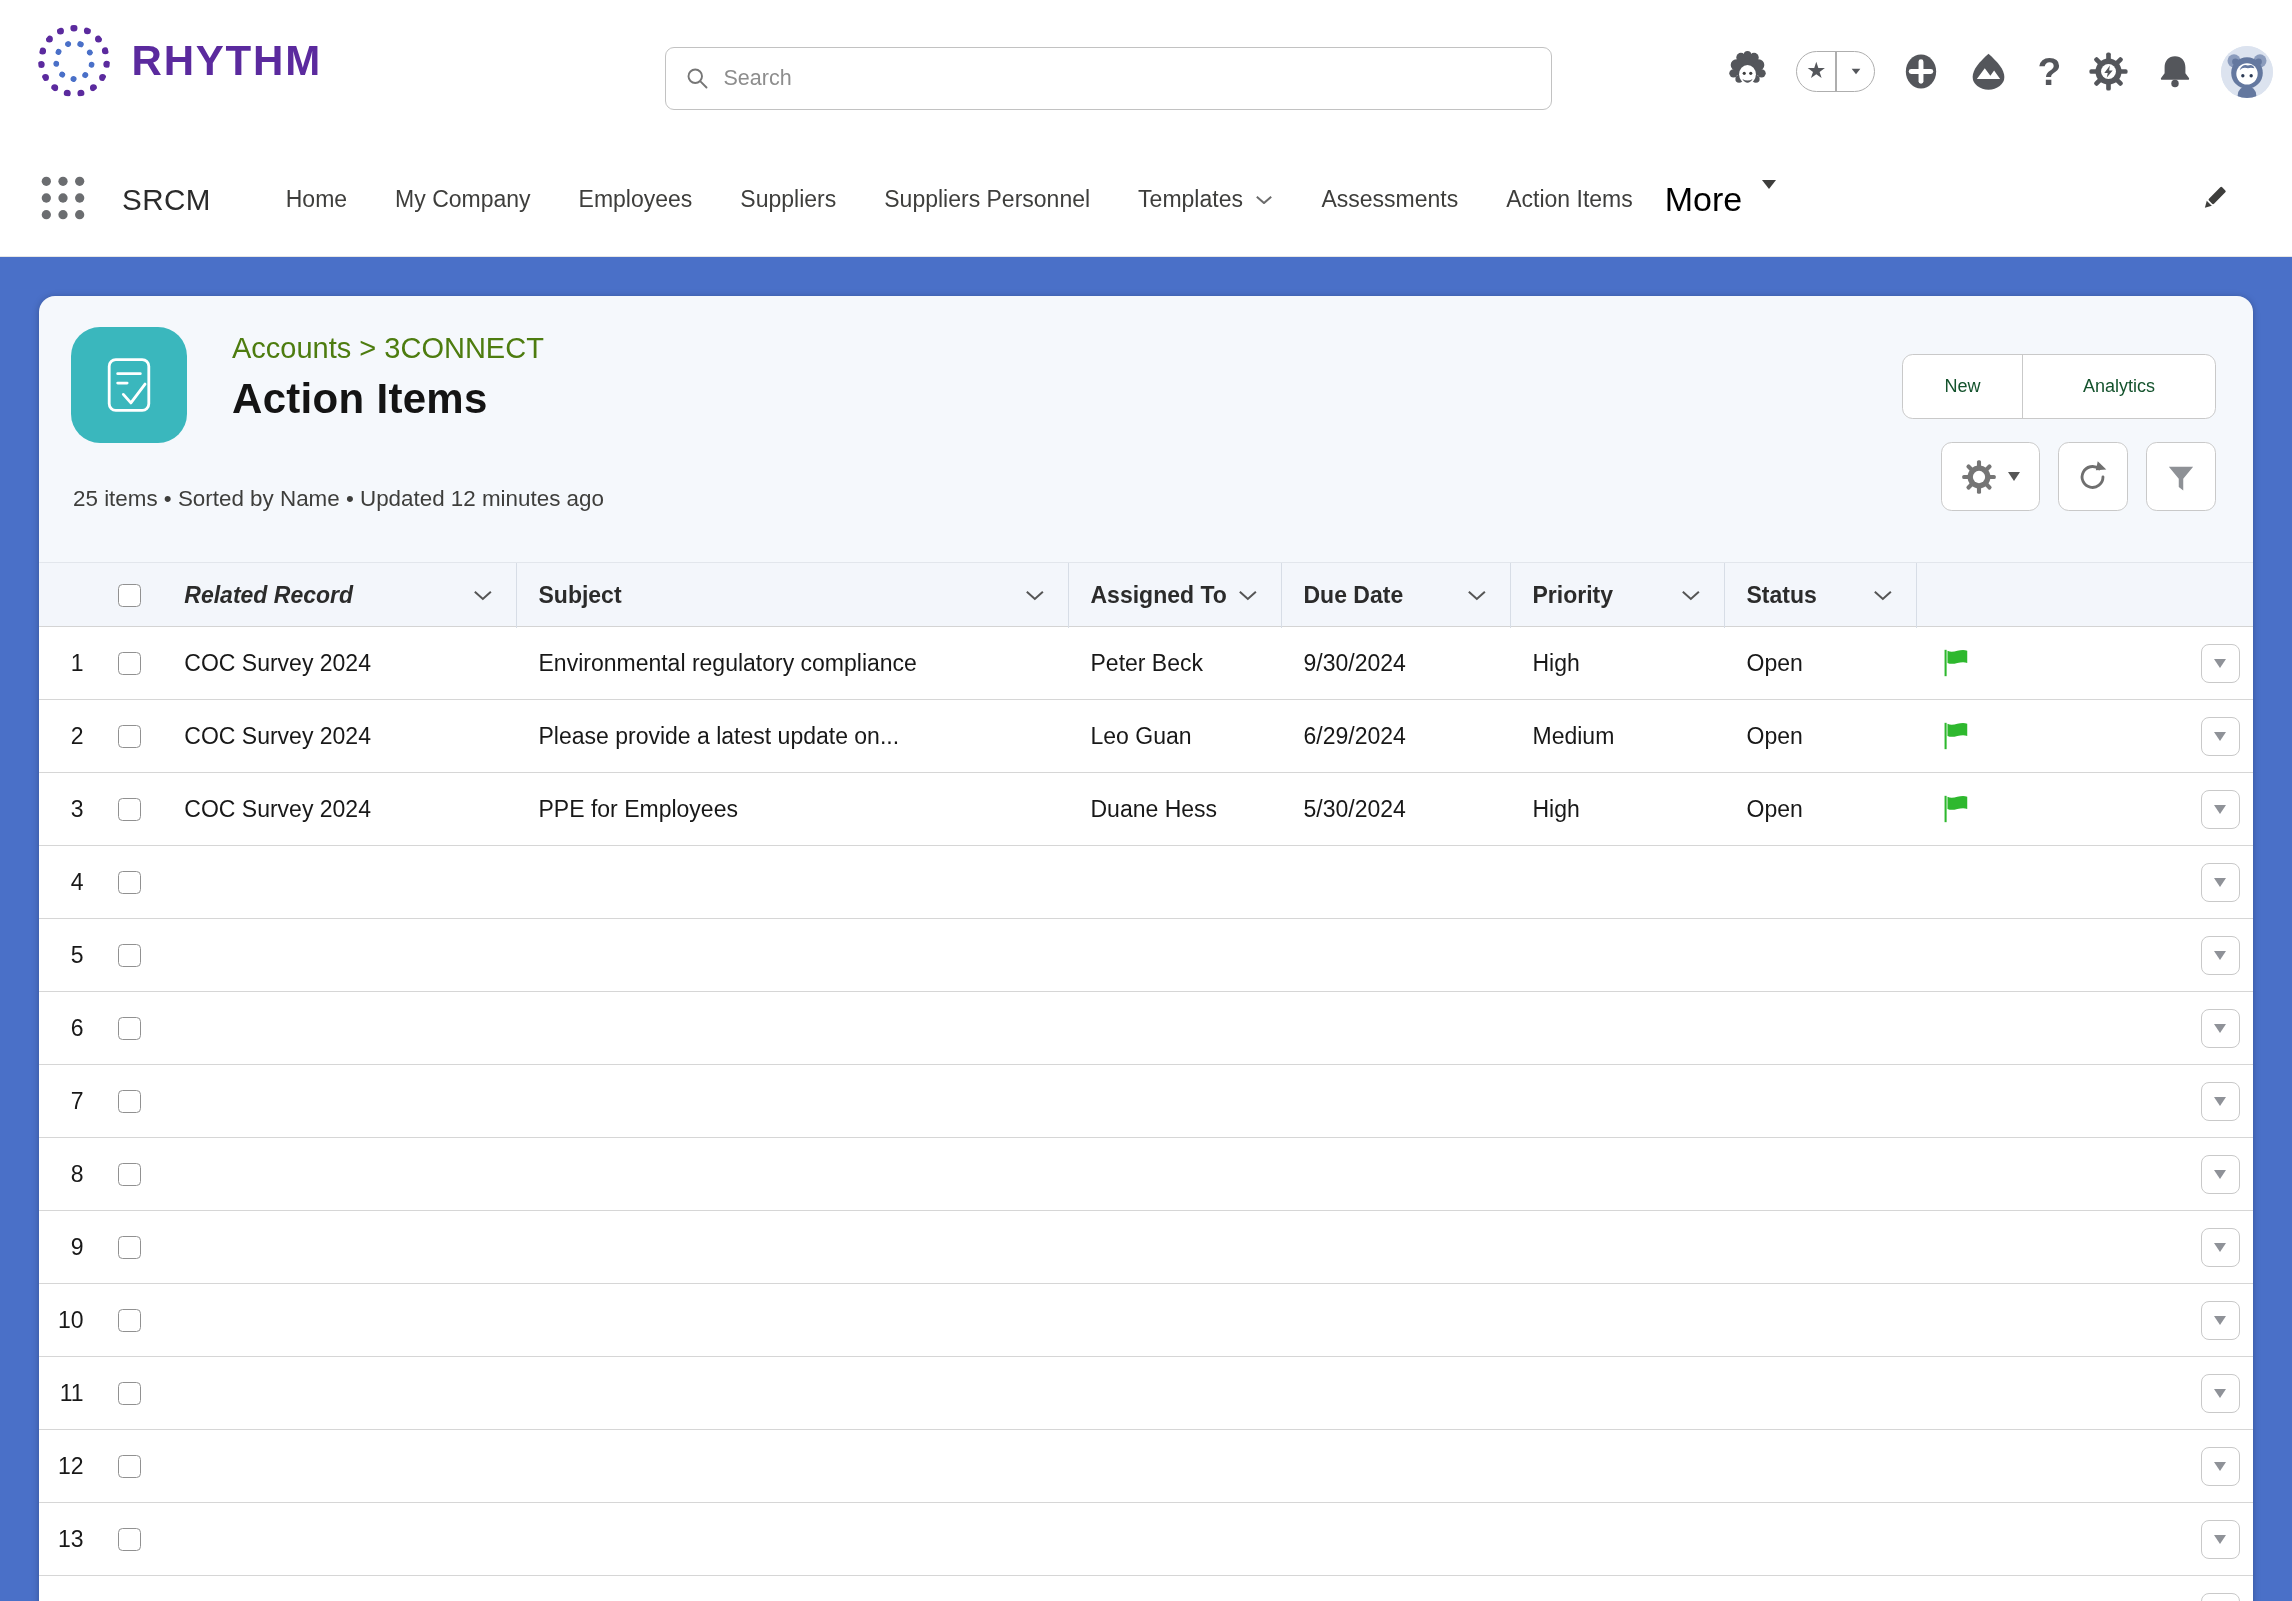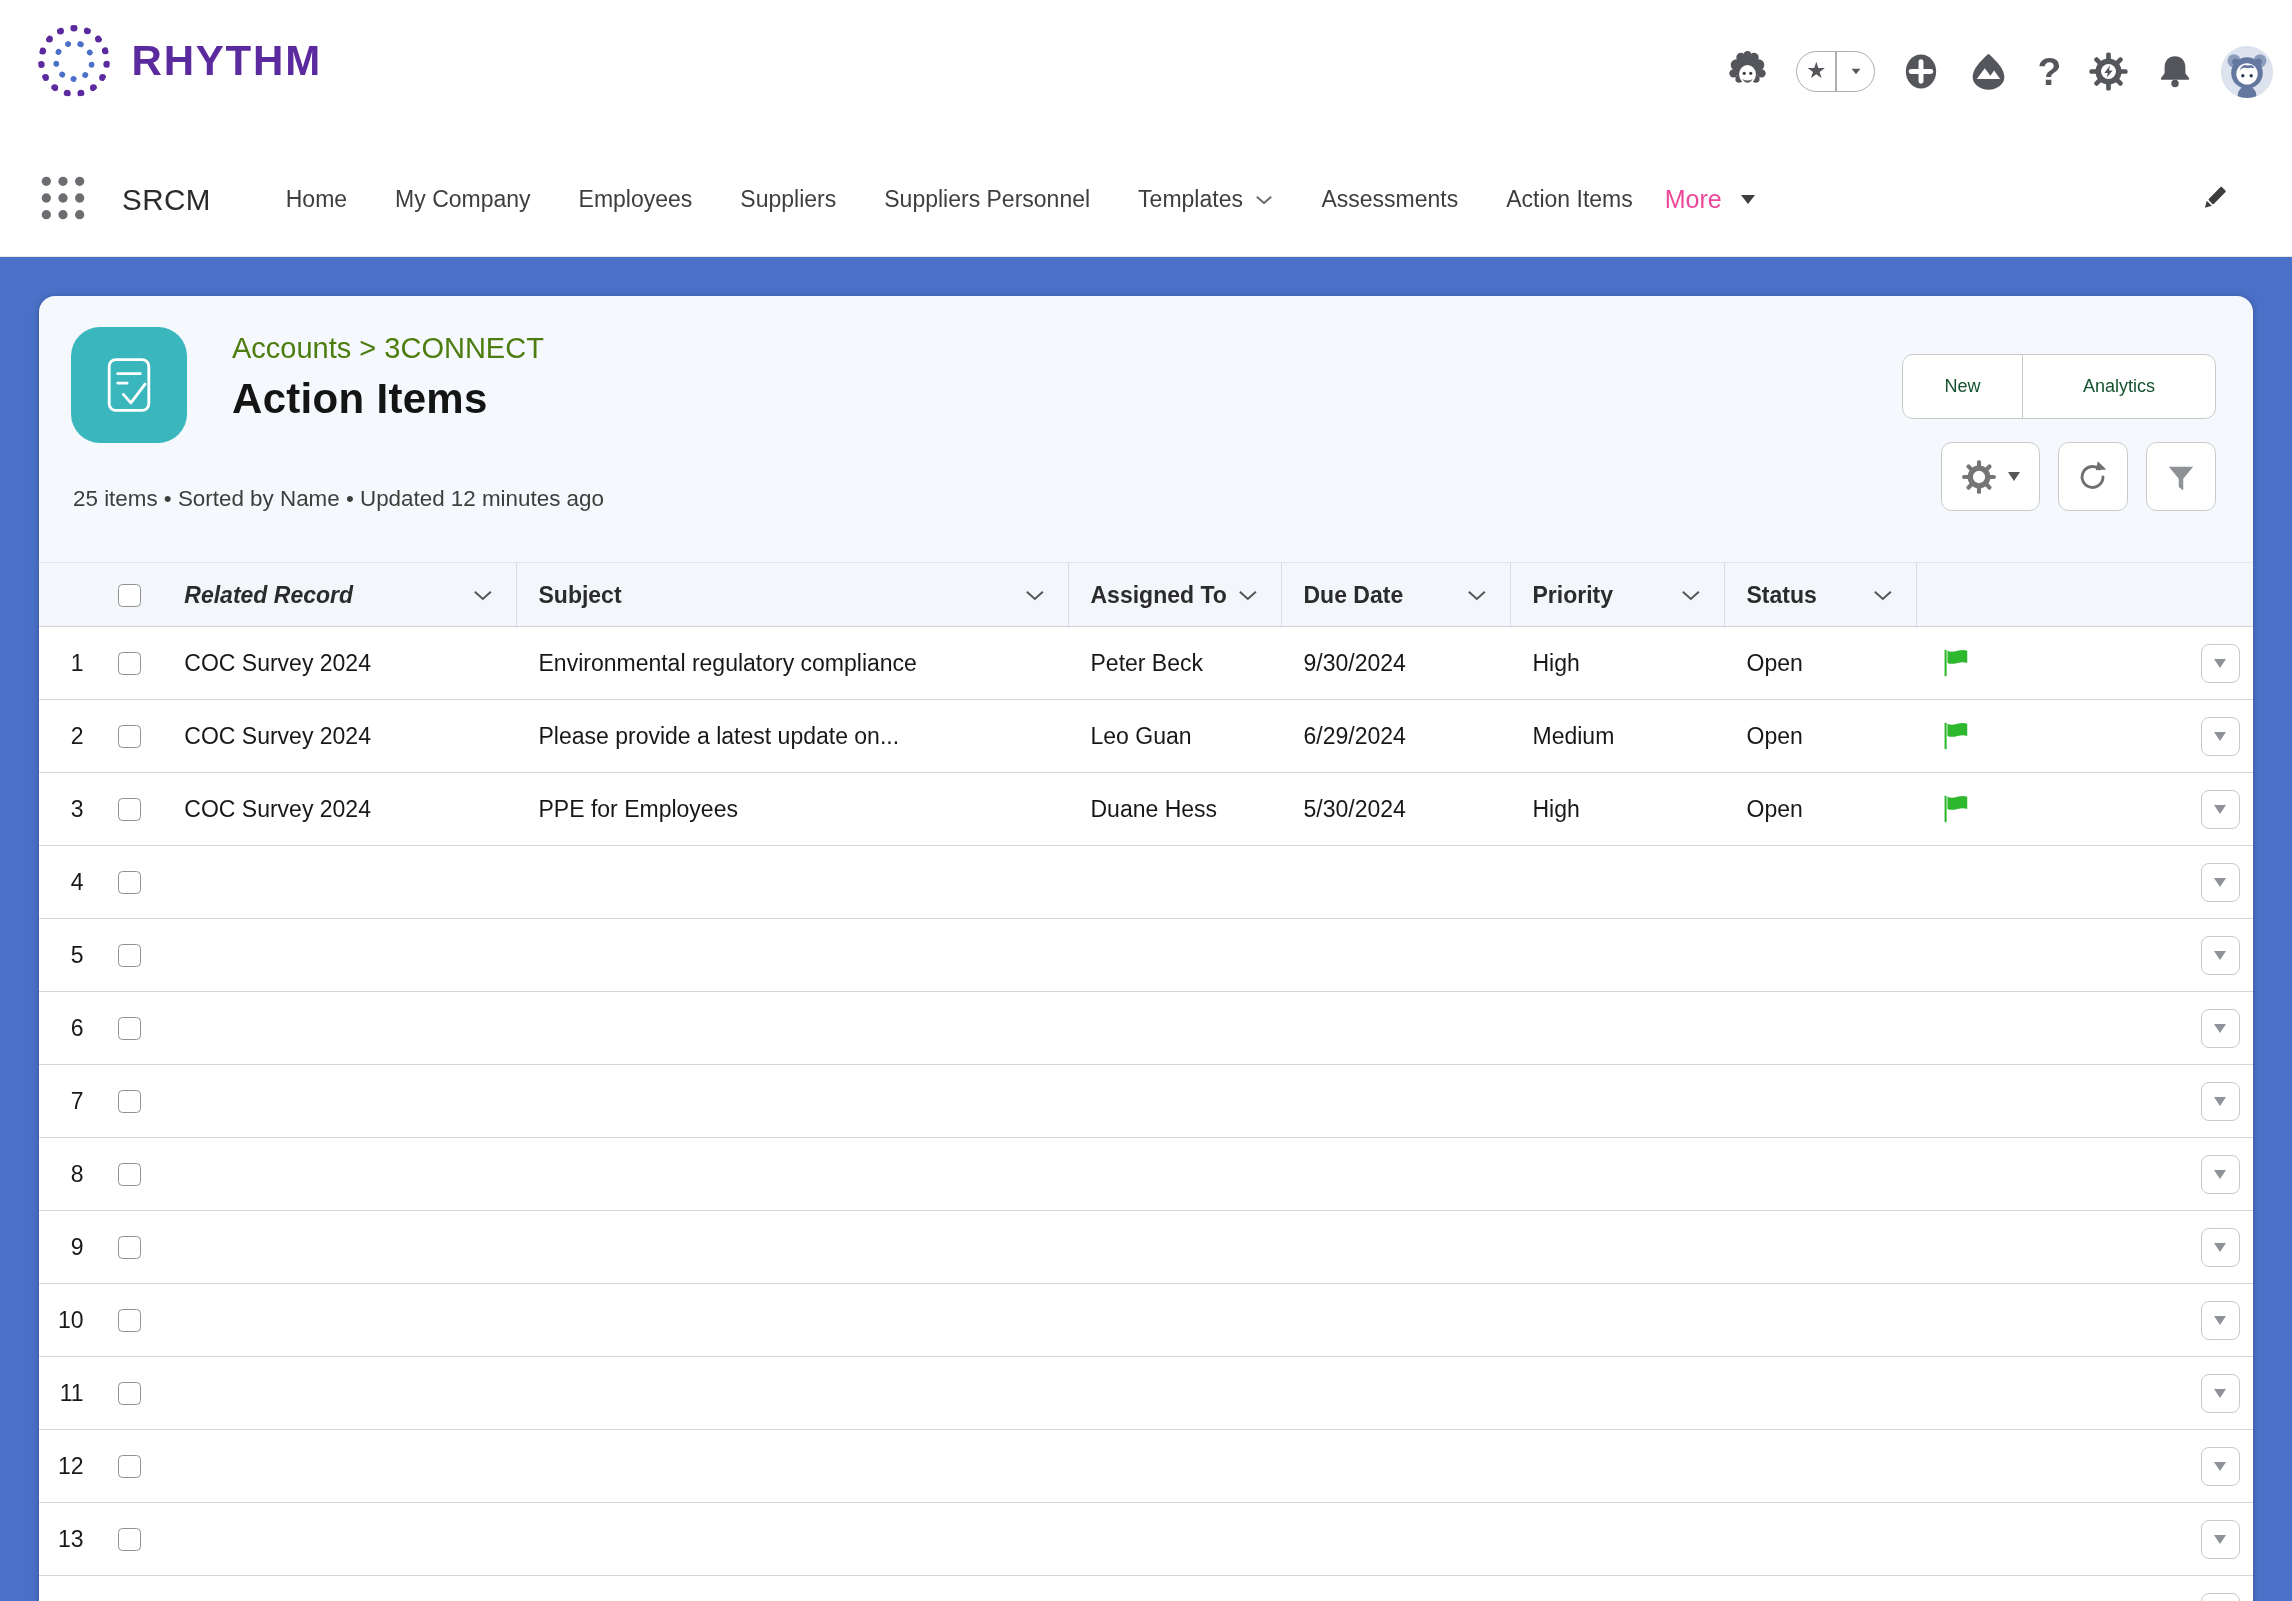--- a/index.html
+++ b/index.html
@@ -29,21 +29,21 @@
 
   
   .navbar { height:114px; background:#fff; display:flex; align-items:center; border-bottom:0.9px solid #e6e6e6; }
   .waffle { margin-left:38px; }
   .appname { margin-left:34px; font-size:29.6px; color:#2b2b2b; letter-spacing:0.4px; }
   .tabs { display:flex; align-items:center; gap:48px; margin-left:75px; height:100%; }
   .tab { font-size:23px; color:#3e3e3c; display:flex; align-items:center; gap:12.5px; white-space:nowrap; cursor:default; }
   .active-tab { margin-left:36px; height:100%; background:#f7f3fb; border-top:6.3px solid #681da8;
     display:flex; align-items:center; gap:18px; padding:0 30px; }
   .active-tab .atab-label { font-size:24px; font-style:italic; color:#3e3e3c; white-space:nowrap; }
-  .more { display:flex; align-items:center; gap:19.7px; margin-left:32px; font-size:25px; color:#ec4899; }
+  .more { display:flex; align-items:flex-start; gap:19.7px; margin-left:32px; font-size:34px; color:#000000; }
   .more .caret-down { border-top-color:#3e3e3c; }
   .nav-spacer { flex:1; }
   .pencil { margin-right:63px; }
 
   
   .canvas { height:1344px; background:#4a70c8; padding:39px 40px 0 39px; }
   .card { width:2214px; height:1343px; background:#f5f8fc; border-radius:16px;
     box-shadow:0 1.8px 7.2px rgba(0,0,0,.25); position:relative; overflow:hidden; }
   .card-head { position:relative; height:266px; }
   .obj-icon { position:absolute; left:32px; top:31px; width:116px; height:116px; background:#3ab7bd; border-radius:29px;
@@ -95,20 +95,27 @@
 <body>
 
 <header class="topbar">
   <div class="logo-wrap">
     <div class="ring-outer">
         <div class="ring-inner"></div>
       </div>
     <div class="brand">RHYTHM</div>
   </div>
 
+  <div class="search-box">
+    <svg width="27" height="27" viewBox="0 0 24 24">
+      <circle cx="10" cy="10" r="6" fill="none" stroke="#767676" stroke-width="1.7"></circle>
+      <line x1="14.6" y1="14.6" x2="20" y2="20" stroke="#767676" stroke-width="1.7" stroke-linecap="round"></line>
+    </svg>
+    <input type="text" placeholder="Search" style="">
+  </div>
 
   <div class="top-icons">
     <span class="tico">
       <svg width="43" height="43" viewBox="0 0 46 46">
         <g fill="#54565b">
           <circle cx="23" cy="20" r="13"></circle>
             <circle cx="11" cy="16" r="6"></circle>
             <circle cx="35" cy="16" r="6"></circle>
           <circle cx="16" cy="8" r="5"></circle>
             <circle cx="30" cy="8" r="5"></circle>

